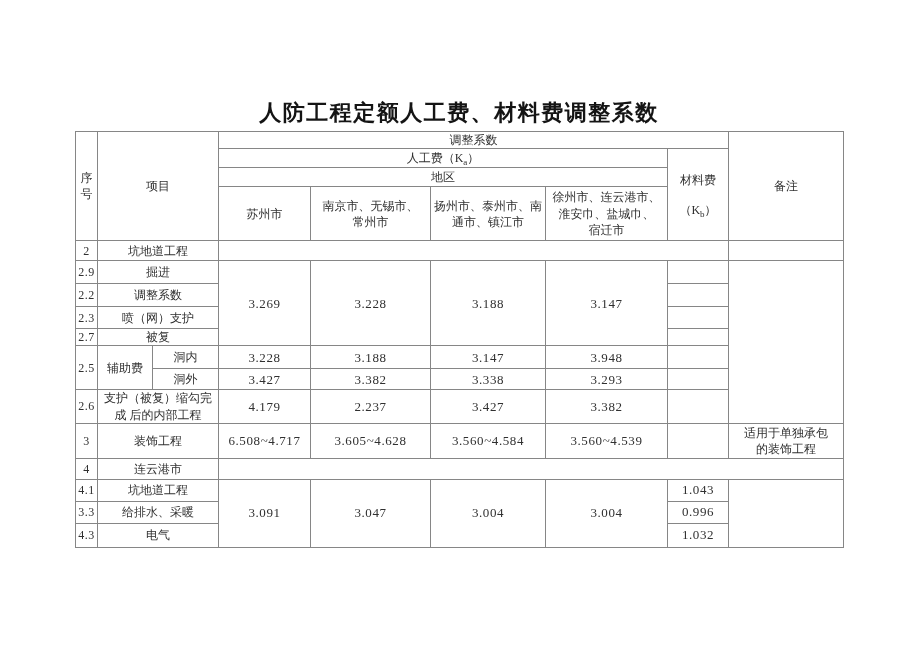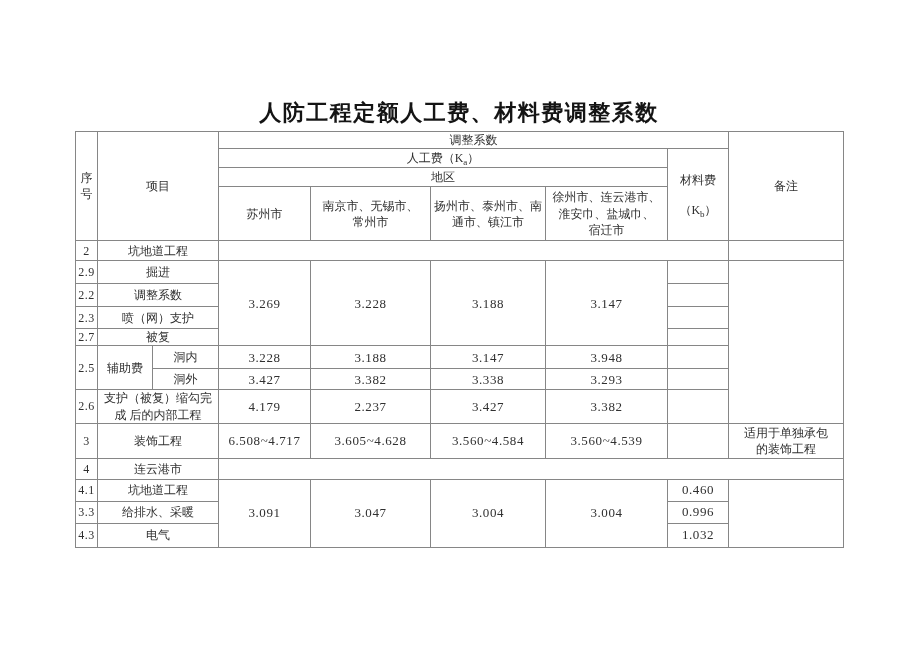--- a/index.html
+++ b/index.html
@@ -189,21 +189,21 @@
         <td colspan="6"></td>
       </tr>
 
       <tr style="height:22px">
         <td class="num">4.1</td>
         <td colspan="2">坑地道工程</td>
         <td rowspan="3" class="val">3.091</td>
         <td rowspan="3" class="val">3.047</td>
         <td rowspan="3" class="val">3.004</td>
         <td rowspan="3" class="val">3.004</td>
-        <td class="val">0.460</td>
+        <td class="val">1.043</td>
         <td rowspan="3"></td>
       </tr>
 
       <tr style="height:22px">
         <td class="num">3.3</td>
         <td colspan="2">给排水、采暖</td>
         <td class="val">0.996</td>
       </tr>
 
       <tr style="height:24px">

